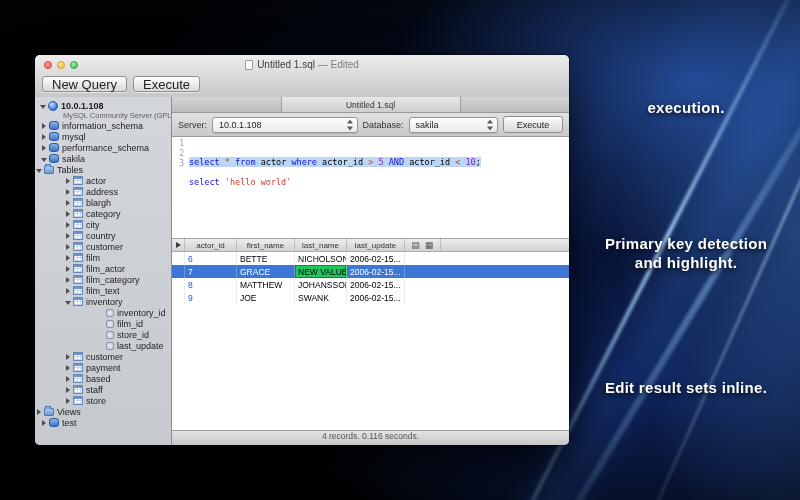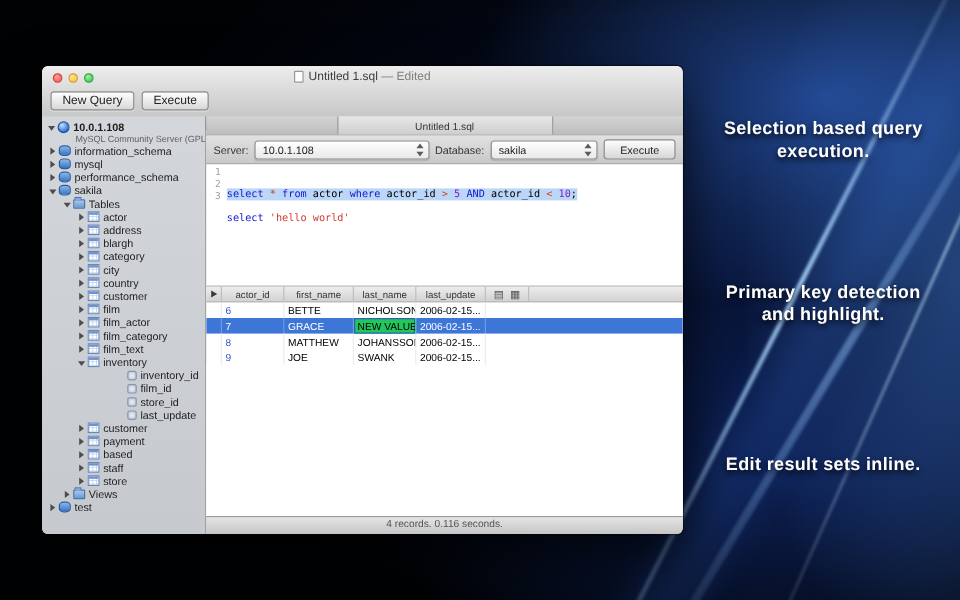--- a/index.html
+++ b/index.html
@@ -42,34 +42,34 @@
   .tl { width:8px; height:8px; border-radius:50%; display:inline-block; }
   .tl.red { background:radial-gradient(circle at 35% 30%, #ff9d96, #f85a52); border:1px solid #ce4138; }
   .tl.yellow { background:radial-gradient(circle at 35% 30%, #ffe39a, #fdbc35); border:1px solid #d79e28; }
   .tl.green { background:radial-gradient(circle at 35% 30%, #9ef0a4, #2fc643); border:1px solid #28a437; }
   .win-title { position:absolute; top:4px; left:0; right:0; text-align:center;
     font-size:10px; color:#3c3c3c; }
   .doc-icon { display:inline-block; width:8px; height:10px; background:#fdfdfd;
     border:1px solid #9a9a9a; vertical-align:-2px; margin-right:4px; border-radius:1px; }
   .title-suffix { color:#7e7e7e; }
   .toolbar { position:absolute; top:21px; left:7px; display:flex; gap:6px; }
-  .tb-btn { font-family:"Liberation Sans", sans-serif; font-size:10px; color:#222;
+  .tb-btn { font-family:"Liberation Sans", sans-serif; font-size:13px; color:#222;
     height:16px; padding:0 9px; border-radius:3px; border:1px solid #8f8f8f;
     background:linear-gradient(#fefefe,#d8d8d8); box-shadow:0 1px 0 rgba(255,255,255,.5); cursor:default; }
 
   .win-body { position:absolute; top:42px; bottom:0; left:0; right:0; display:flex; }
 
   
   .sidebar { width:137px; background:linear-gradient(#d3d6da,#c6cacf);
     border-right:1px solid #8d8d8d; overflow:hidden; font-size:9px; color:#1d1d1d; }
   .server-row { display:flex; align-items:center; padding:3px 0 0 4px; height:14px; font-weight:bold; }
   .server-sub { padding-left:28px; font-size:7.5px; color:#5f5f5f; white-space:nowrap;
     overflow:hidden; height:9px; }
   .trow { display:flex; align-items:center; height:11px; white-space:nowrap; }
-  .lvl-db { padding-left:5px; } .lvl-folder { padding-left:17px; }
+  .lvl-db { padding-left:5px; } .lvl-folder { }
   .lvl-table { padding-left:29px; } .lvl-col { padding-left:71px; }
   .disc { width:9px; height:8px; position:relative; flex:0 0 9px; }
   .disc.right::before { content:""; position:absolute; left:2px; top:1px;
     border-left:4px solid #4d4d4d; border-top:3px solid transparent; border-bottom:3px solid transparent; }
   .disc.down::before { content:""; position:absolute; left:1px; top:3px;
     border-top:4px solid #4d4d4d; border-left:3px solid transparent; border-right:3px solid transparent; }
   .ticon { flex:0 0 auto; margin-right:3px; }
   .icon-orb { width:10px; height:10px; border-radius:50%;
     background:radial-gradient(circle at 35% 30%, #bfe0ff, #2f6fd0 75%); border:1px solid #23549f; margin-right:3px; }
   .icon-db { width:10px; height:9px; border-radius:4px/3px;
@@ -150,21 +150,20 @@
 </head>
 <body>
 
 <div class="desktop">
   <div class="streak s4"></div>
   <div class="streak s1"></div>
   <div class="streak s2"></div>
   <div class="streak s3"></div>
 
   <div class="marketing m1">
-    <div>Selection based query</div>
     <div>execution.</div>
   </div>
   <div class="marketing m2">
     <div>Primary key detection</div>
     <div>and highlight.</div>
   </div>
   <div class="marketing m3">
     <div>Edit result sets inline.</div>
   </div>
 

